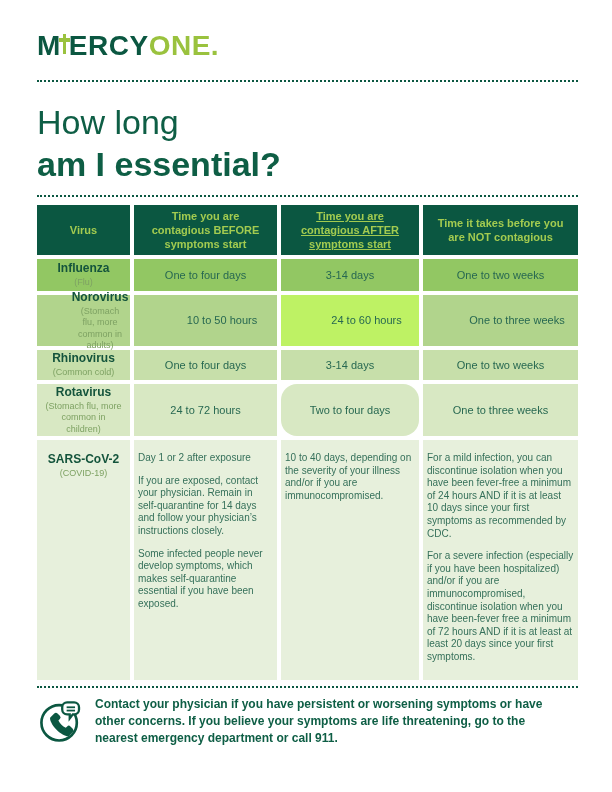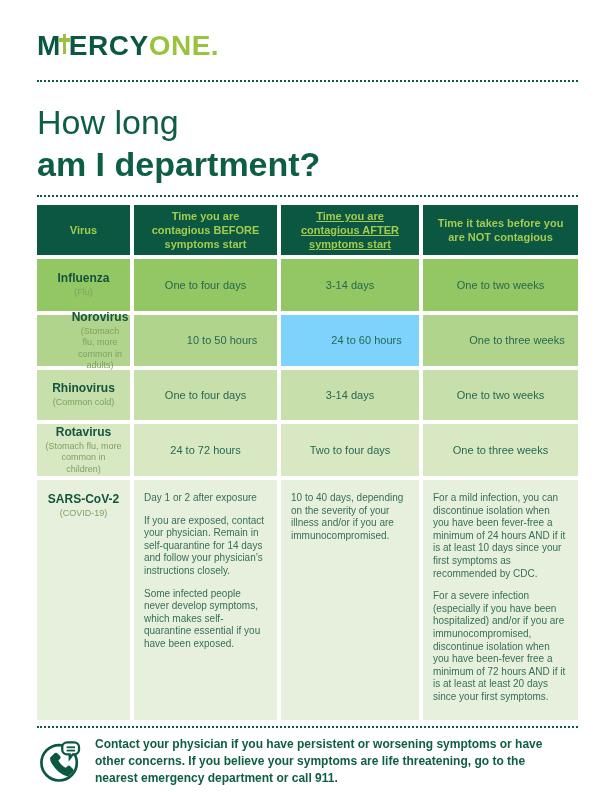--- a/index.html
+++ b/index.html
@@ -29,29 +29,29 @@
   
   .title { margin-top:20px; color:#0e5e45; }
   .title .t1 { display:block; font-size:34px; font-weight:normal; line-height:40px; }
   .title .t2 { display:block; font-size:34px; font-weight:bold; line-height:44px; }
 
   
   .ctable { margin-top:8px; display:grid; grid-template-columns:93px 143px 138px 155px; gap:4px; width:541px; }
   .row { display:contents; }
   .cell { display:flex; flex-direction:column; align-items:center; justify-content:center; text-align:center; padding:6px 8px; }
   .hrow .cell { height:50px; color:#a3cb50; font-weight:bold; font-size:11px; line-height:1.3; }
-  .r0 .cell { height:52px; }
+  .r0 .cell { height:32px; }
   .r1 .cell { height:51px;padding-left:41px; }
-  .r2 .cell { height:50px; }
+  .r2 .cell { height:30px; }
   .r3 .cell { height:52px; }
   .virus-name { font-weight:bold; font-size:12px; color:#14543c; line-height:1.25; }
   .virus-sub { font-size:9px; color:#7ea263; line-height:1.25; margin-top:1px; }
   .val { font-size:11px; color:#276851; line-height:1.3; }
   
-  .r4 .cell { justify-content:flex-start; align-items:flex-start; text-align:left; padding:12px 10px; min-height:240px; }
+  .r4 .cell { justify-content:flex-start; align-items:flex-start; text-align:left; padding:12px 4px; min-height:240px; }
   .r4 .cell.vcell { align-items:center; text-align:center; }
   .r4 p { font-size:10px; line-height:1.26; color:#35705a; margin-bottom:10px; }
   .r4 p:last-child { margin-bottom:0; }
 
   
   .footer { margin-top:8px; display:flex; align-items:flex-start; gap:12px; }
   .footer svg { flex:0 0 auto; margin-top:2px; }
   .footer p { font-size:12px; font-weight:bold; color:#0e5e45; line-height:1.4; max-width:470px; }
 </style>
 </head>
@@ -66,21 +66,21 @@
         <em></em>
       </span>
     <span class="dk">ERCY</span>
     <span class="lt">ONE.</span>
   </div>
 
   <div class="dotted d1"></div>
 
   <h1 class="title">
     <span class="t1">How long</span>
-    <span class="t2">am I department?</span>
+    <span class="t2">am I essential?</span>
   </h1>
 
   <div class="dotted d2"></div>
 
   <div class="ctable">
 
     <div class="row hrow">
       <div class="cell hcell" style="background: rgb(11, 87, 65); color: rgb(163, 203, 80);">Virus</div>
       <div class="cell hcell" style="background: rgb(11, 87, 65); color: rgb(163, 203, 80);">Time you are contagious BEFORE symptoms start</div>
       <div class="cell hcell" style="background: rgb(11, 87, 65); color: rgb(163, 203, 80); text-decoration: underline;">Time you are contagious AFTER symptoms start</div>
@@ -104,21 +104,21 @@
     </div>
 
     <div class="row r1">
       <div class="cell rbg1" style="background: rgb(177, 212, 140);">
         <span class="virus-name">Norovirus</span>
         <span class="virus-sub">(Stomach flu, more common in adults)</span>
       </div>
       <div class="cell rbg1" style="background: rgb(177, 212, 140);">
           <span class="val">10 to 50 hours</span>
         </div>
-      <div class="cell rbg1" style="background: #7dd3fc;">
+      <div class="cell rbg1" style="background: #bef264;">
           <span class="val">24 to 60 hours</span>
         </div>
       <div class="cell rbg1" style="background: rgb(177, 212, 140);">
           <span class="val">One to three weeks</span>
         </div>
     </div>
 
     <div class="row r2">
       <div class="cell rbg2" style="background: rgb(199, 223, 170);">
         <span class="virus-name">Rhinovirus</span>
@@ -136,21 +136,21 @@
     </div>
 
     <div class="row r3">
       <div class="cell rbg3" style="background: rgb(216, 232, 195);">
         <span class="virus-name">Rotavirus</span>
         <span class="virus-sub">(Stomach flu, more common in children)</span>
       </div>
       <div class="cell rbg3" style="background: rgb(216, 232, 195);">
           <span class="val">24 to 72 hours</span>
         </div>
-      <div class="cell rbg3" style="background: rgb(216, 232, 195);">
+      <div class="cell rbg3" style="background: rgb(216, 232, 195); border-radius: 16px;">
           <span class="val">Two to four days</span>
         </div>
       <div class="cell rbg3" style="background: rgb(216, 232, 195);">
           <span class="val">One to three weeks</span>
         </div>
     </div>
 
     <div class="row r4">
       <div class="cell vcell rbg4" style="background: rgb(231, 240, 220);">
         <span class="virus-name">SARS-CoV-2</span>

